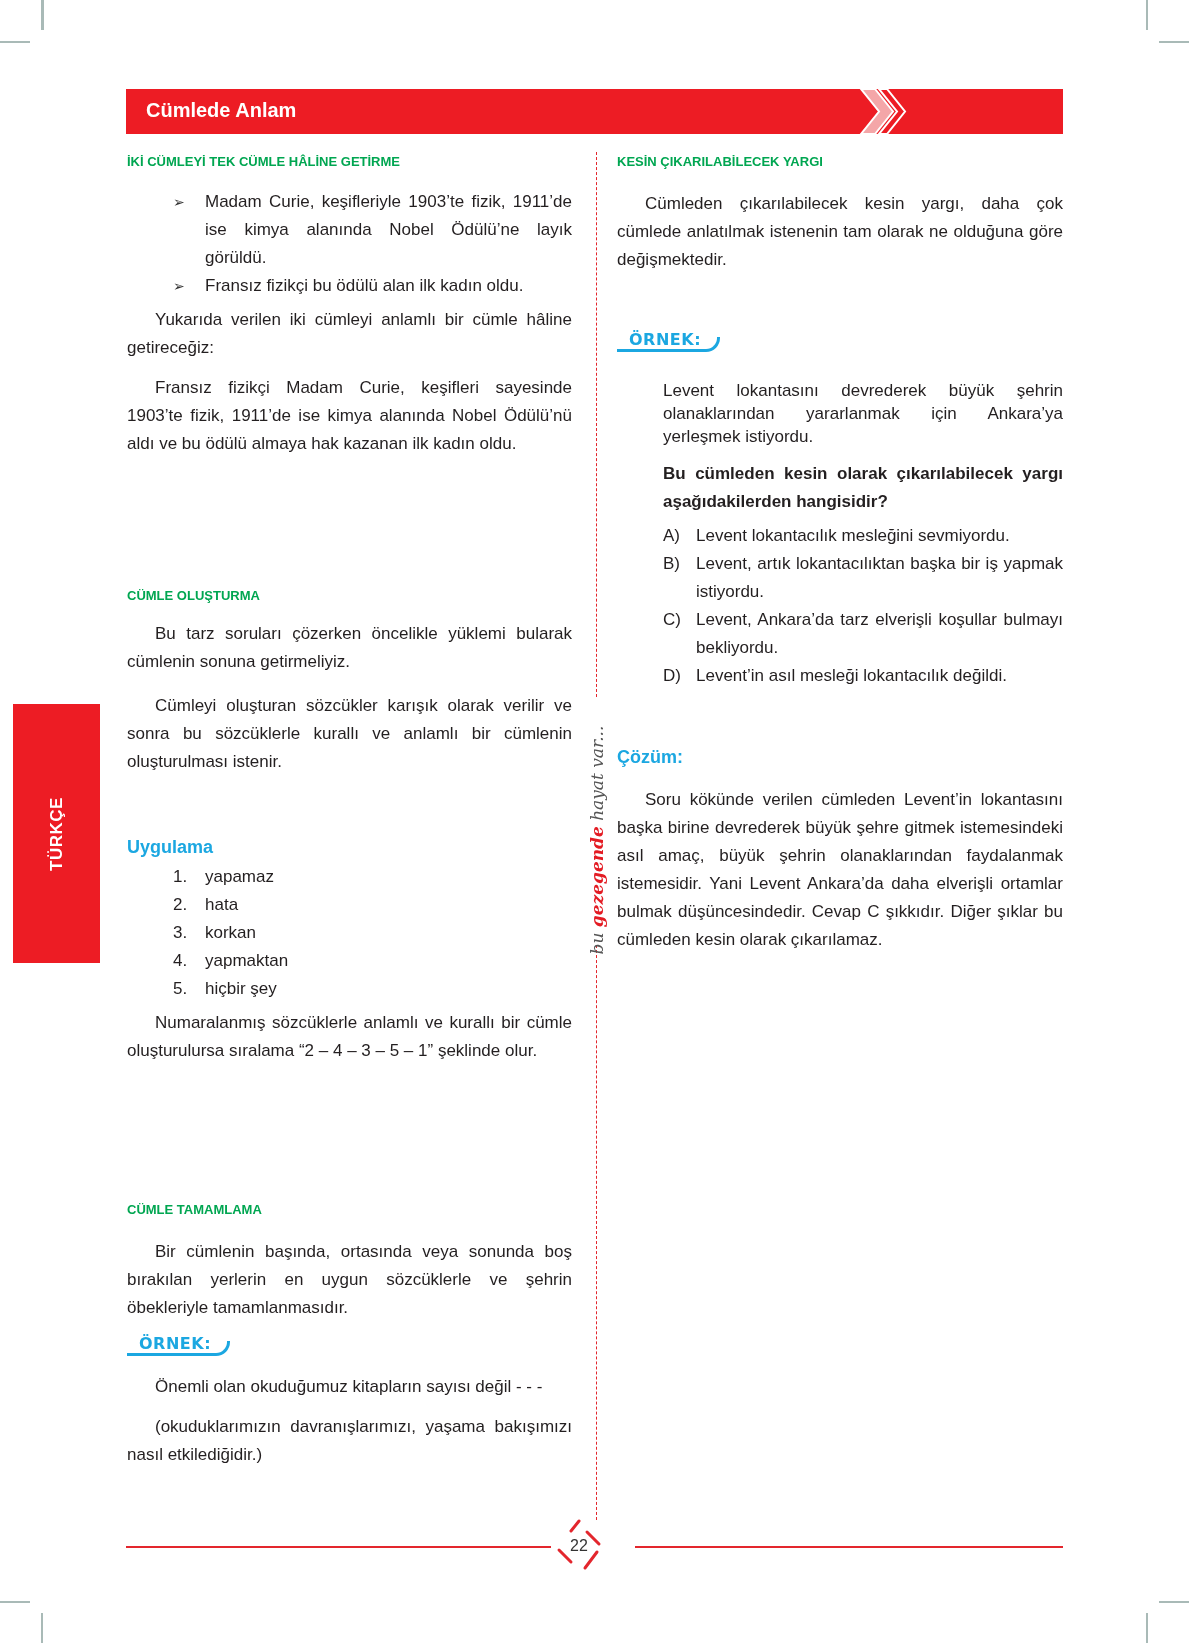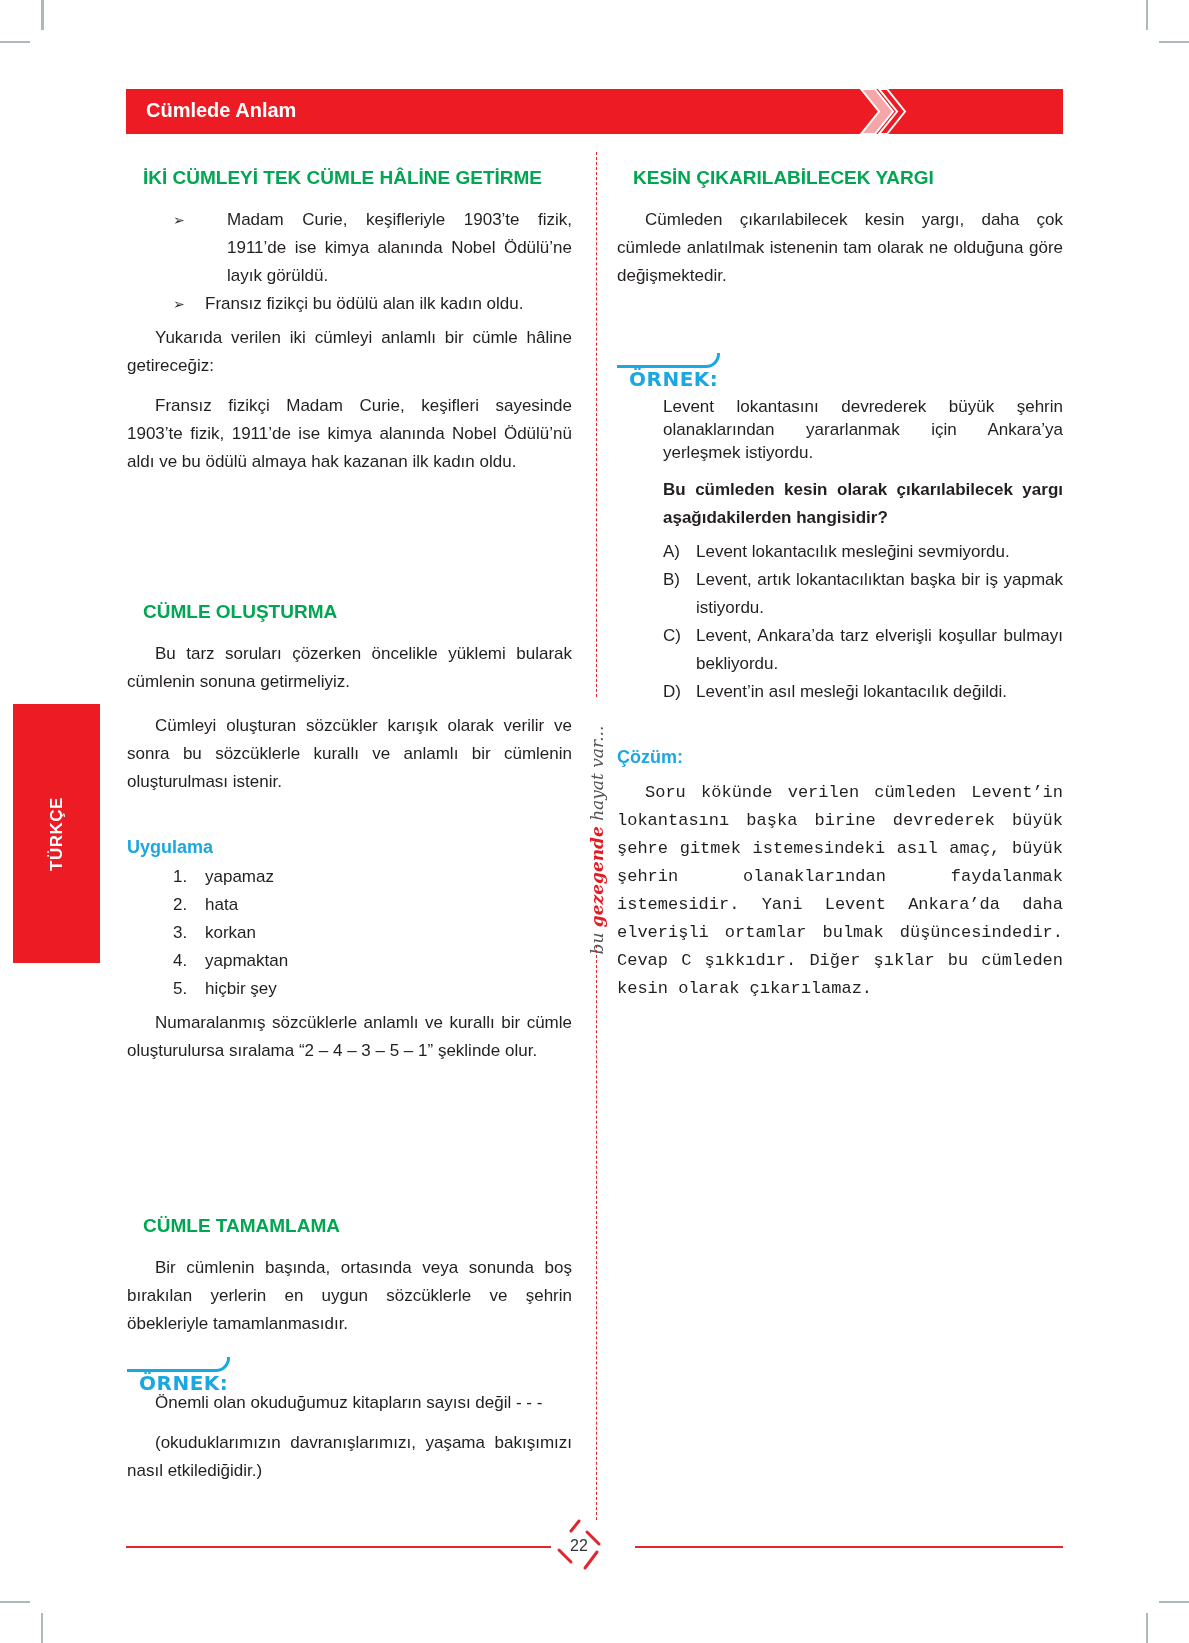--- a/index.html
+++ b/index.html
@@ -13,32 +13,32 @@
   .side-tab-label { position:absolute; left:50%; top:50%; transform:translate(-50%,-50%) rotate(-90deg);
                     color:#fff; font-weight:bold; font-size:17px; letter-spacing:0.5px; white-space:nowrap; }
   .divider { position:absolute; left:596px; border-left:1px dashed #e3262d; width:0; }
   .slogan { position:absolute; left:572px; top:720px; width:50px; height:240px; }
   .slogan span { position:absolute; left:50%; top:50%; transform:translate(-50%,-50%) rotate(-90deg);
                  white-space:nowrap; font-family:"DejaVu Serif", serif; font-style:italic; font-size:17px; color:#555; }
   .slogan b { color:#e31b23; }
   .col { position:absolute; font-size:17px; line-height:28px; }
   .col-left { left:127px; width:445px; }
   .col-right { left:617px; width:446px; }
-  h2 { margin:16px; font-size:19px; font-weight:bold; color:#00a651; line-height:24px; }
+  h2 { margin:0; font-size:13px; font-weight:bold; color:#00a651; line-height:24px; }
   h3 { margin:0; font-size:18px; font-weight:bold; color:#1ba7e1; line-height:24px; }
   p { margin:0; text-align:justify; }
   .indent { text-indent:28px; }
   .bullet-list { margin:0; padding:0; list-style:none; }
   .bullet-list li { position:relative; padding-left:78px; }
   .bullet-list li .mark { position:absolute; left:46px; top:0; font-size:14px; color:#333; }
   .num-list { margin:0; padding:0; list-style:none; }
   .num-list li { position:relative; padding-left:78px; }
   .num-list li .num { position:absolute; left:46px; }
   .ornek { position:relative; display:inline-block; width:102px; height:26px; }
-  .ornek span { position:absolute; left:12px; top:0; font-weight:bold; color:#1ba7e1; font-size:20px; letter-spacing:0.5px; font-family:"DejaVu Sans", sans-serif;margin-top:23px; }
+  .ornek span { position:absolute; left:12px; top:0; font-weight:bold; color:#1ba7e1; font-size:16px; letter-spacing:0.5px; font-family:"DejaVu Sans", sans-serif; }
   .ornek .uline { position:absolute; left:0; bottom:0; width:100px; height:12px; border-bottom:3px solid #1ba7e1; border-right:3px solid #1ba7e1; border-bottom-right-radius:14px; }
   .options { margin:0; padding:0; list-style:none; }
   .options li { position:relative; padding-left:79px; }
   .options li .opt { position:absolute; left:46px; }
   .footer-line { position:absolute; top:1546px; height:2px; background:#e3262d; }
   .page-num { position:absolute; left:551px; top:1518px; width:56px; height:56px; }
   .page-num span { position:absolute; left:0; top:0; width:100%; height:100%; display:flex; align-items:center; justify-content:center;
                    font-size:16px; color:#333; }
 </style>
 </head>
@@ -69,21 +69,21 @@
 <div class="divider" style="top:945px;height:575px;"></div>
 <div class="slogan">
   <span><span style="position:static;transform:none;">bu </span><b>gezegende</b><span style="position:static;transform:none;"> hayat var...</span></span>
 </div>
 
 <div class="col col-left" style="top:150px;">
   <h2>İKİ CÜMLEYİ TEK CÜMLE HÂLİNE GETİRME</h2>
   <ul class="bullet-list" style="margin-top:14px;">
     <li>
         <span class="mark">➢</span>
-        <span style="display:block;text-align:justify;margin-left:22px;">Madam Curie, keşifleriyle 1903’te fizik, 1911’de ise kimya alanında Nobel Ödülü’ne layık görüldü.</span>
+        <span style="display:block;text-align:justify;">Madam Curie, keşifleriyle 1903’te fizik, 1911’de ise kimya alanında Nobel Ödülü’ne layık görüldü.</span>
       </li>
     <li><span class="mark">➢</span><span>Fransız fizikçi bu ödülü alan ilk kadın oldu.</span></li>
   </ul>
   <p class="indent" style="margin-top:6px;">Yukarıda verilen iki cümleyi anlamlı bir cümle hâline getireceğiz:</p>
   <p class="indent" style="margin-top:12px;">Fransız fizikçi Madam Curie, keşifleri sayesinde 1903’te fizik, 1911’de ise kimya alanında Nobel Ödülü’nü aldı ve bu ödülü almaya hak kazanan ilk kadın oldu.</p>
 </div>
 
 <div class="col col-left" style="top:584px;">
   <h2>CÜMLE OLUŞTURMA</h2>
   <p class="indent" style="margin-top:12px;">Bu tarz soruları çözerken öncelikle yüklemi bularak cümlenin sonuna getirmeliyiz.</p>
@@ -131,21 +131,21 @@
     <li>
         <span class="opt">C)</span>
         <span style="display:block;text-align:justify;">Levent, Ankara’da tarz elverişli koşullar bulmayı bekliyordu.</span>
       </li>
     <li><span class="opt">D)</span><span>Levent’in asıl mesleği lokantacılık değildi.</span></li>
   </ul>
 </div>
 
 <div class="col col-right" style="top:745px;">
   <h3>Çözüm:</h3>
-  <p class="indent" style="margin-top:10px;font-family:Liberation Mono, monospace;">Soru kökünde verilen cümleden Levent’in lokantasını başka birine devrederek büyük şehre gitmek istemesindeki asıl amaç, büyük şehrin olanaklarından faydalanmak istemesidir. Yani Levent Ankara’da daha elverişli ortamlar bulmak düşüncesindedir. Cevap C şıkkıdır. Diğer şıklar bu cümleden kesin olarak çıkarılamaz.</p>
+  <p class="indent" style="margin-top:17px;">Soru kökünde verilen cümleden Levent’in lokantasını başka birine devrederek büyük şehre gitmek istemesindeki asıl amaç, büyük şehrin olanaklarından faydalanmak istemesidir. Yani Levent Ankara’da daha elverişli ortamlar bulmak düşüncesindedir. Cevap C şıkkıdır. Diğer şıklar bu cümleden kesin olarak çıkarılamaz.</p>
 </div>
 
 <div class="footer-line" style="left:126px;width:425px;"></div>
 <div class="footer-line" style="left:635px;width:428px;"></div>
 <div class="page-num">
   <svg width="56" height="56" viewBox="0 0 56 56" style="position:absolute;left:0;top:0;">
     <path d="M28 3 L20 13" stroke="#e3262d" stroke-width="3" fill="none" stroke-linecap="round"></path>
     <path d="M36 14 L48 26" stroke="#e3262d" stroke-width="3" fill="none" stroke-linecap="round"></path>
     <path d="M46 34 L34 50" stroke="#e3262d" stroke-width="3" fill="none" stroke-linecap="round"></path>
     <path d="M8 32 L20 44" stroke="#e3262d" stroke-width="3" fill="none" stroke-linecap="round"></path>

